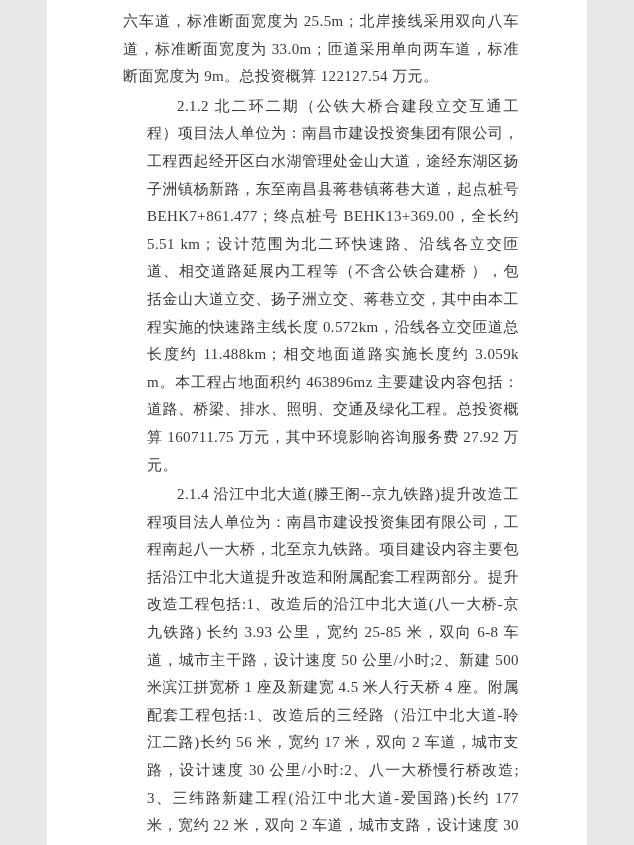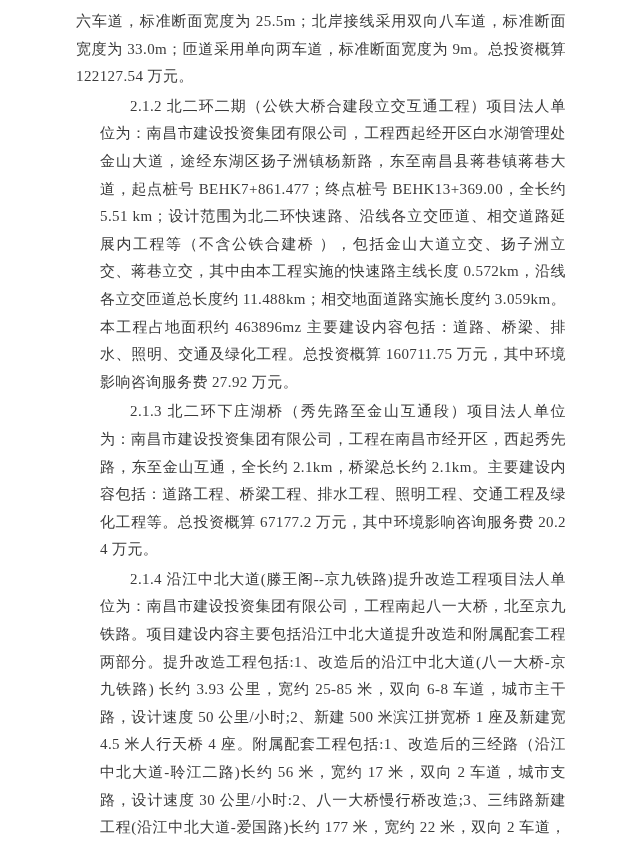--- a/index.html
+++ b/index.html
@@ -2,21 +2,21 @@
 <html lang="zh"><head>
 <meta charset="utf-8">
 <style>
   html, body {
     margin: 0;
     padding: 0;
     background: #e8e8e8;
   }
   .doc-page {
     position: relative;
-    width: 634px;
+    width: 540px;
     height: 845px;
     margin: 0 auto;
     background: #ffffff;
     box-sizing: border-box;
     padding: 8px 68px 0 76px;
     overflow: hidden;
     font-family: "Liberation Serif", "DejaVu Serif", serif;
   }
   .doc-body p {
     margin: 0 0 2px 0;
@@ -33,17 +33,16 @@
     margin-left: 24px;
   }
 </style>
 </head>
 <body>
 
 <div class="doc-page">
   <div class="doc-body">
     <p>六车道，标准断面宽度为 25.5m；北岸接线采用双向八车道，标准断面宽度为 33.0m；匝道采用单向两车道，标准断面宽度为 9m。总投资概算 122127.54 万元。</p>
     <p class="indent">2.1.2 北二环二期（公铁大桥合建段立交互通工程）项目法人单位为：南昌市建设投资集团有限公司，工程西起经开区白水湖管理处金山大道，途经东湖区扬子洲镇杨新路，东至南昌县蒋巷镇蒋巷大道，起点桩号 BEHK7+861.477；终点桩号 BEHK13+369.00，全长约 5.51 km；设计范围为北二环快速路、沿线各立交匝道、相交道路延展内工程等（不含公铁合建桥 ），包括金山大道立交、扬子洲立交、蒋巷立交，其中由本工程实施的快速路主线长度 0.572km，沿线各立交匝道总长度约 11.488km；相交地面道路实施长度约 3.059km。本工程占地面积约 463896mz 主要建设内容包括：道路、桥梁、排水、照明、交通及绿化工程。总投资概算 160711.75 万元，其中环境影响咨询服务费 27.92 万元。</p>
-    <p class="indent">2.1.3 北二环下庄湖桥（秀先路至金山互通段）项目法人单位为：南昌市建设投资集团有限公司，工程在南昌市经开区，西起秀先路，东至金山互通，全长约 2.1km，桥梁总长约 2.1km。主要建设内容包括：道路工程、桥梁工程、排水工程、照明工程、交通工程及绿化工程等。总投资概算 67177.2 万元，其中环境影响咨询服务费 20.24 万元。</p>
     <p class="indent">2.1.4 沿江中北大道(滕王阁--京九铁路)提升改造工程项目法人单位为：南昌市建设投资集团有限公司，工程南起八一大桥，北至京九铁路。项目建设内容主要包括沿江中北大道提升改造和附属配套工程两部分。提升改造工程包括:1、改造后的沿江中北大道(八一大桥-京九铁路) 长约 3.93 公里，宽约 25-85 米，双向 6-8 车道，城市主干路，设计速度 50 公里/小时;2、新建 500 米滨江拼宽桥 1 座及新建宽 4.5 米人行天桥 4 座。附属配套工程包括:1、改造后的三经路（沿江中北大道-聆江二路)长约 56 米，宽约 17 米，双向 2 车道，城市支路，设计速度 30 公里/小时:2、八一大桥慢行桥改造;3、三纬路新建工程(沿江中北大道-爱国路)长约 177 米，宽约 22 米，双向 2 车道，城市支路，设计速度 30 公里/小时。总投资概算 58493.09 万元，其中环境影响咨询服务费 2.96 万元。</p>
     <p class="indent">2.1.5 丹霞路（沿江北大道-青山湖北大道）道路及综合管廊工程项目法人单位为：南昌市建设投资集团有限公司，工程地点位于南昌市青山湖西岸和北岸片区之间，西起沿江北大道，东至青山湖北大道。项目新建青山湖区丹霞路（沿江北大道-青山湖北大道)道路及综合管廊，含道路、排水、桥梁、照明、交通、绿化.综合管廊工程等，入廊管线有给水、电力、通信、燃气、污水。丹霞路总长 1.85km，其中沿江北大道至青山北路段长约 380m，青山北路至青山湖北大道段长约 1.47km，道路路幅宽度 42~80.5m，设有主线跨水系桥梁、人行天桥各一座，灯具 117 套。总投资概算 74135.79 万元，其中环境影响咨询服务费 4.62 万元。</p>
   </div>
 </div>
 
 </body></html>

